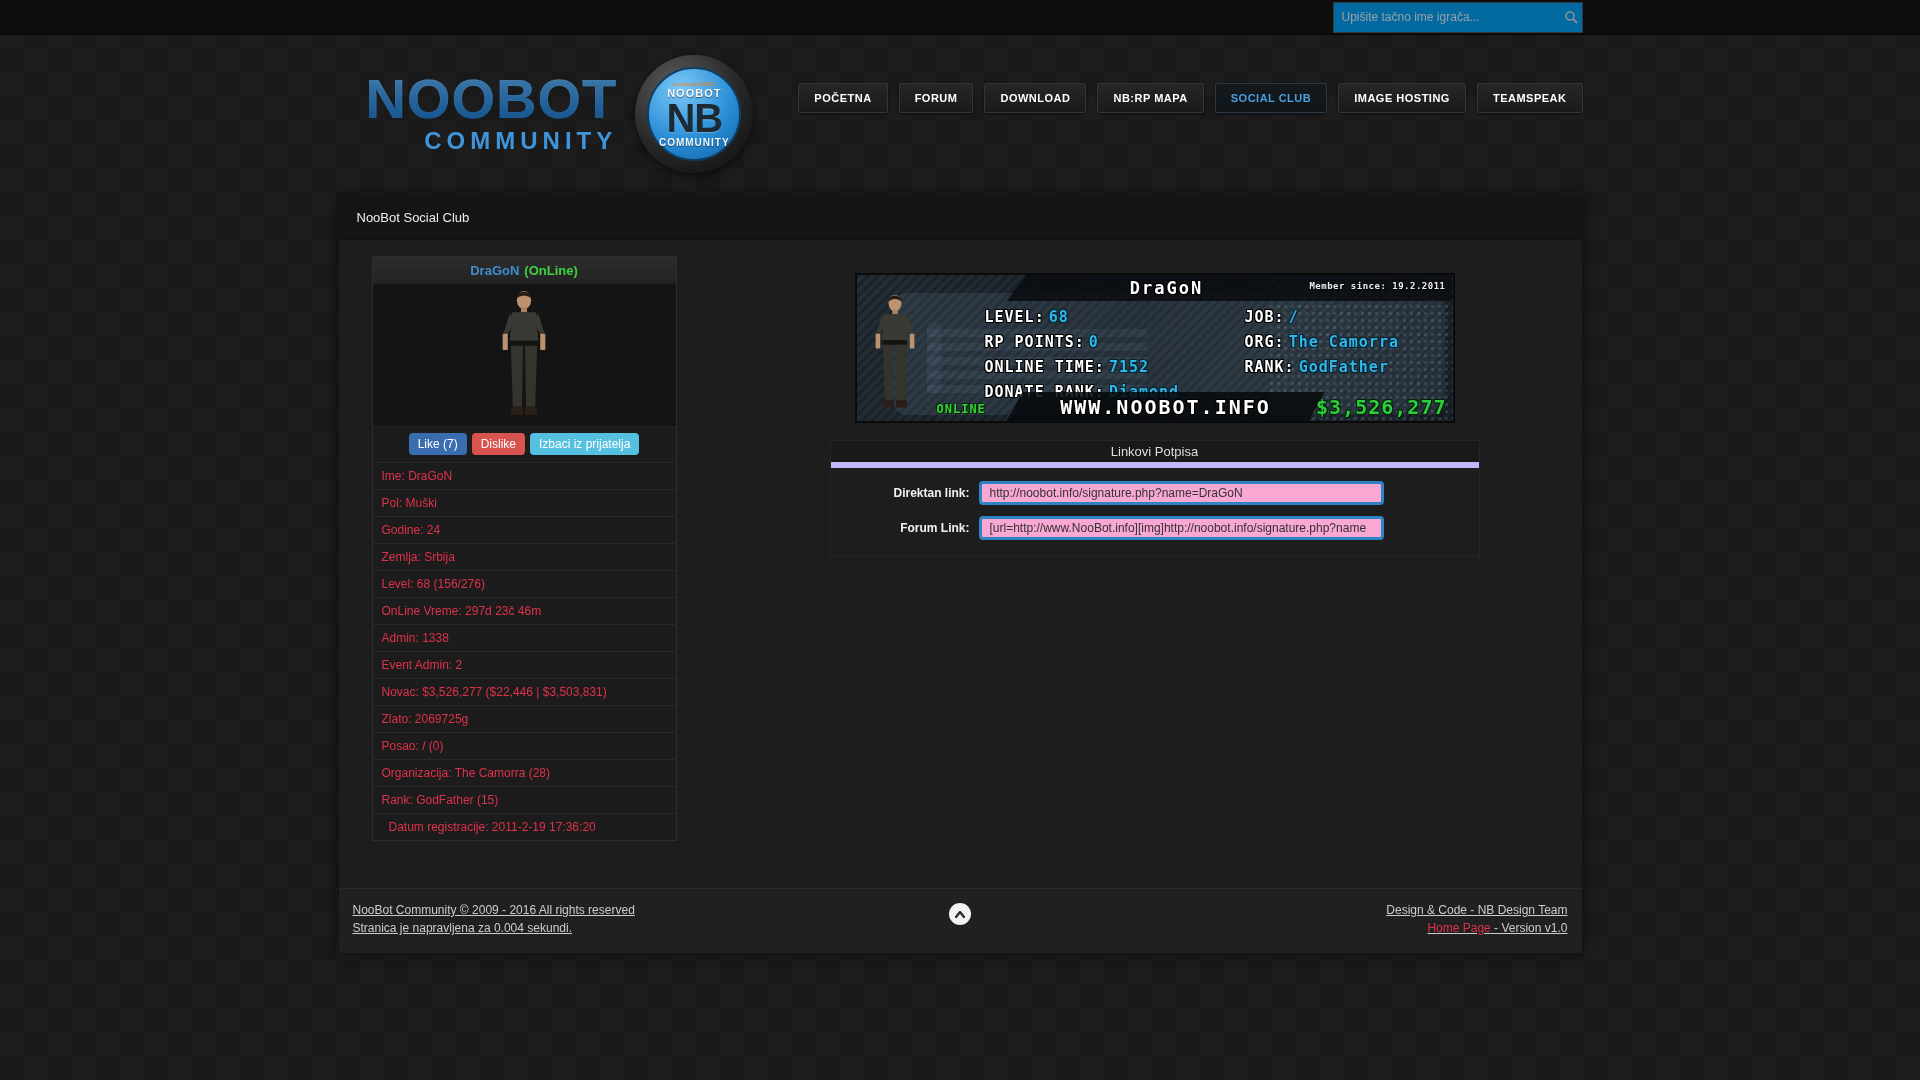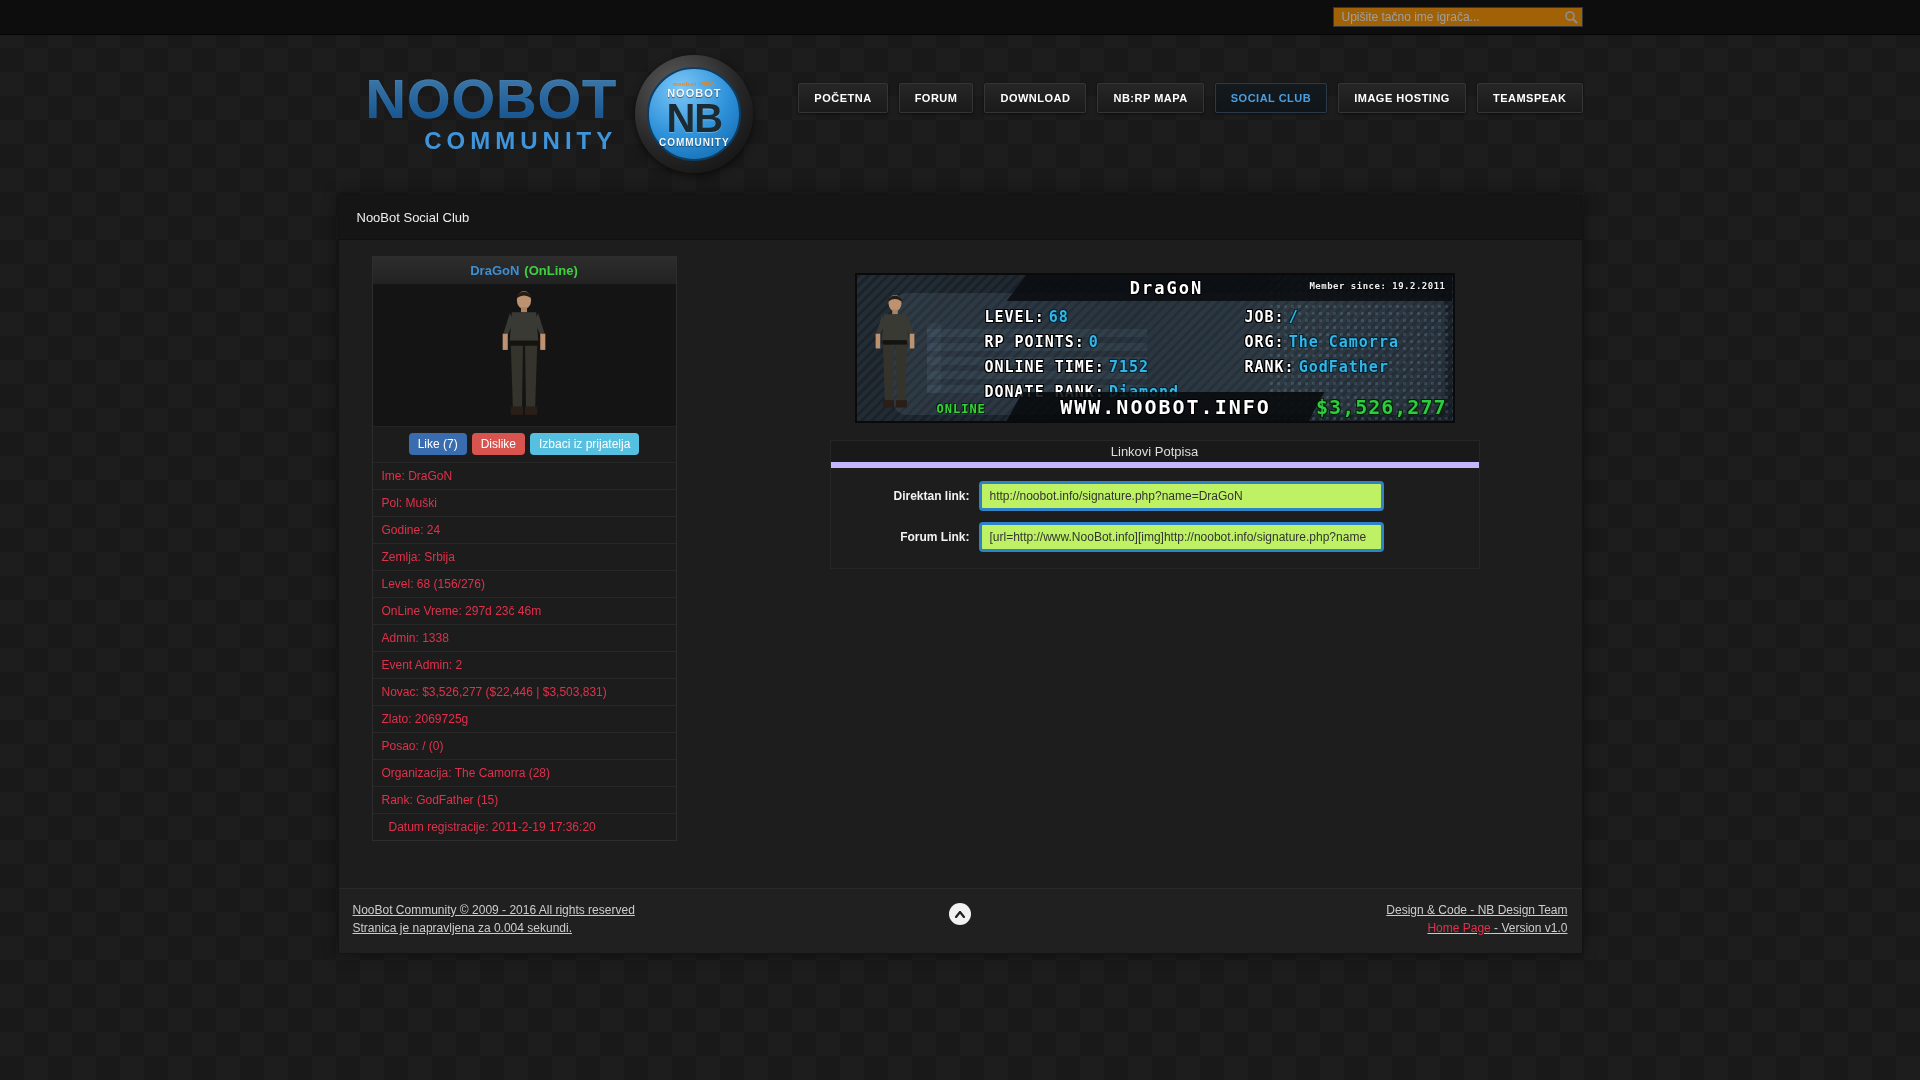--- a/index.html
+++ b/index.html
@@ -12,21 +12,21 @@
       linear-gradient(45deg, #1d1d1d 25%, transparent 25%, transparent 75%, #1d1d1d 75%);
     background-size:48px 48px;
     background-position:0 0, 24px 24px;
     color:#ddd;
   }
   .inner { width:1245px; margin:0 auto; }
 
   
   .topbar { height:35px; background:#0d0d0d; border-bottom:1px solid #050505; }
   .topbar .inner { display:flex; justify-content:flex-end; align-items:center; height:100%; }
-  .searchbox { width:250px; height:20px; background:#a16207; border:1px solid #34383b; display:flex; align-items:center; padding:0 4px 0 8px; }
+  .searchbox { width:250px; height:31px; background:#0369a1; border:1px solid #34383b; display:flex; align-items:center; padding:0 4px 0 8px; }
   .searchbox input { flex:1; background:transparent; border:0; outline:none; color:#cfd3d6; font-size:12px; font-family:"Liberation Sans", sans-serif; }
   .searchbox input::placeholder { color:#9aa0a5; }
   .search-ico { width:14px; height:14px; flex:0 0 auto; }
 
   
   .site-header { height:160px; }
   .site-header .inner { display:flex; align-items:flex-start; height:100%; padding-top:22px; }
   .logo-block { display:flex; align-items:flex-start; margin-left:28px; }
   .wordmark { text-align:right; margin-top:14px; }
   .wordmark .t1 {
@@ -126,21 +126,21 @@
 
   
   .links-wrap { display:flex; justify-content:center; margin-top:17px; }
   .links-panel { width:650px; border:1px solid #262626; }
   .lp-header { height:27px; background:#191919; border-bottom:6px solid #c4b5fd; display:flex; align-items:center; justify-content:center; }
   .lp-header span { font-size:13px; color:#ddd; }
   .lp-body { padding:13px 10px 16px; }
   .lp-row { display:flex; align-items:center; margin-bottom:11px; }
   .lp-row:last-child { margin-bottom:0; }
   .lp-label { width:138px; text-align:right; font-size:12px; font-weight:bold; color:#f2f2f2; padding-right:9px; flex:0 0 auto; }
-  .lp-input { width:405px; height:30px; background:#bef264; border:3px solid #2d83c5; border-radius:4px; padding:2px 8px;
+  .lp-input { width:405px; height:24px; background:#f9a8d4; border:3px solid #2d83c5; border-radius:4px; padding:2px 8px;
     font-size:12px; color:#333; font-family:"Liberation Sans", sans-serif; outline:none; }
 
   
   .site-footer { position:relative; border-top:1px solid #2a2a2a; background:#202020; padding:12px 14px 16px; margin-top:40px;
     display:flex; justify-content:space-between; }
   .sf-left div, .sf-right div { font-size:12px; color:#ccc; line-height:18px;text-decoration:underline; }
   .sf-right { text-align:right; }
   .sf-home { color:#e0314b; text-decoration:none; }
   .scrolltop { position:absolute; left:50%; top:14px; transform:translateX(-50%); width:22px; height:22px; border-radius:50%;
     background:#f2f2f2; border:0; display:flex; align-items:center; justify-content:center; cursor:pointer; }

